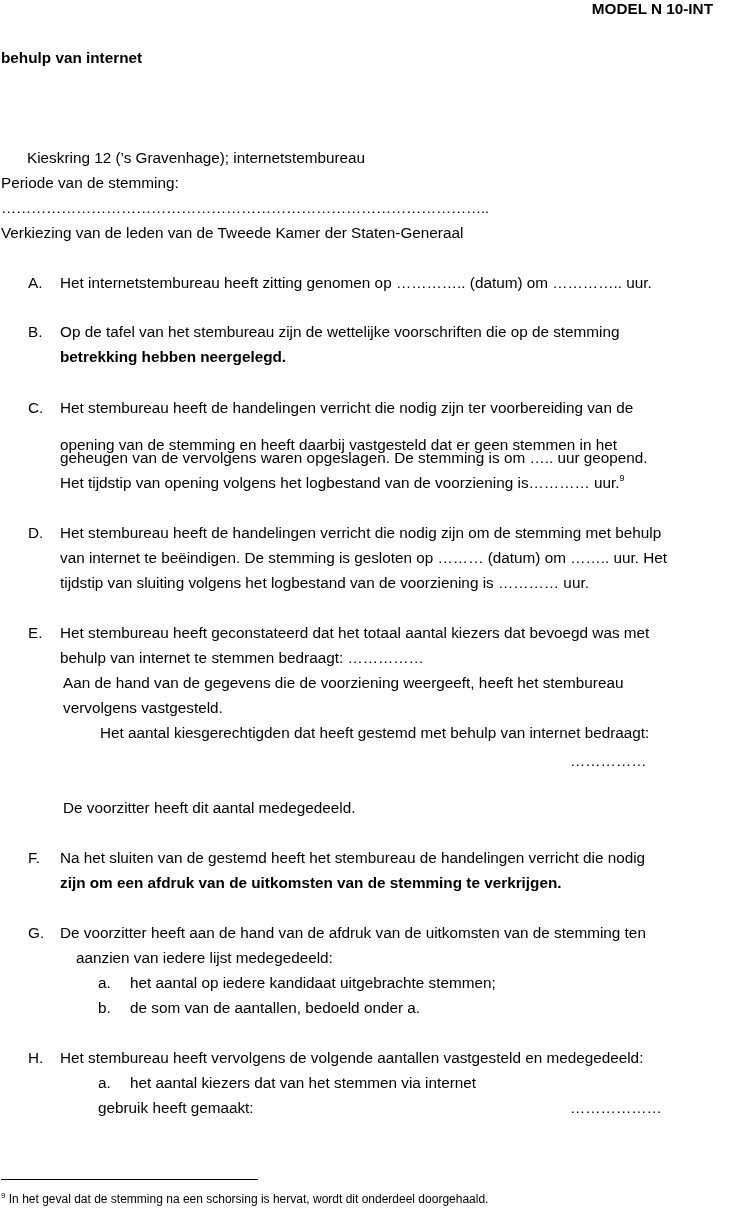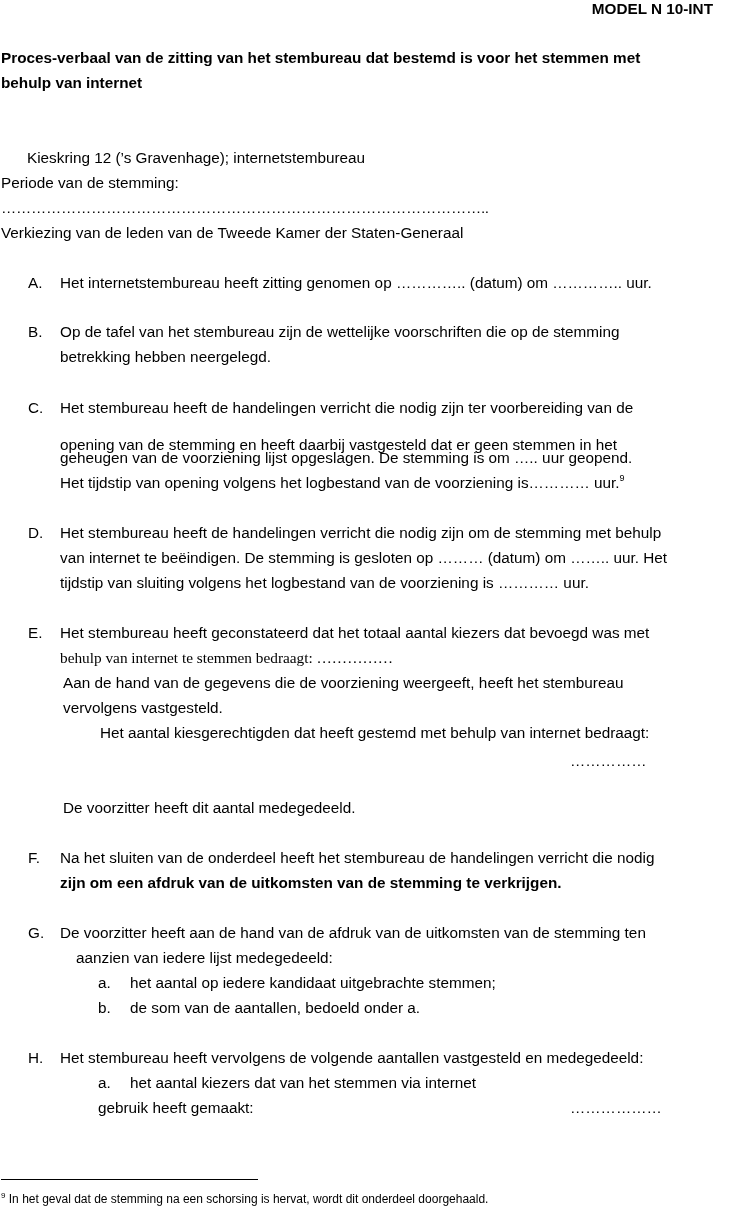--- a/index.html
+++ b/index.html
@@ -51,69 +51,68 @@
       white-space: nowrap;
     }
     .footnote sup { font-size: 8px; vertical-align: 5px; }
   </style>
 </head>
 <body>
 
 <div class="abs model">MODEL N 10-INT</div>
 
 <div class="abs title">
-  <div>Proces-verbaal van de zitting van het stembureau dat bestemd is voor het stemmen met</div>
   <div>behulp van internet</div>
 </div>
 
 <div class="abs meta" style="top:145px;padding-left:26px;">Kieskring 12 (’s Gravenhage); internetstembureau</div>
 <div class="abs meta" style="top:170px;">Periode van de stemming:</div>
 <div class="abs meta" style="top:195px; letter-spacing:-0.3px;">……………………………………………………………………………………..</div>
 <div class="abs meta" style="top:220px;">Verkiezing van de leden van de Tweede Kamer der Staten-Generaal</div>
 
 <div>
   <span class="item-letter" style="top:270px;">A.</span>
   <span class="item-text" style="top:270px;">Het internetstembureau heeft zitting genomen op ………….. (datum) om ………….. uur.</span>
 </div>
 
 <div>
   <span class="item-letter" style="top:319px;">B.</span>
   <span class="item-text" style="top:319px;">Op de tafel van het stembureau zijn de wettelijke voorschriften die op de stemming</span>
-  <span class="item-text" style="top:344px;">betrekking hebben neergelegd.</span>
+  <span class="item-text" style="top:344px;font-weight:bold;">betrekking hebben neergelegd.</span>
 </div>
 
 <div>
   <span class="item-letter" style="top:395px;">C.</span>
   <span class="item-text" style="top:395px;">Het stembureau heeft de handelingen verricht die nodig zijn ter voorbereiding van de</span>
   <span class="item-text" style="top:432px;">opening van de stemming en heeft daarbij vastgesteld dat er geen stemmen in het</span>
-  <span class="item-text" style="top:445px;">geheugen van de voorziening lijst opgeslagen. De stemming is om ….. uur geopend.</span>
+  <span class="item-text" style="top:445px;">geheugen van de vervolgens waren opgeslagen. De stemming is om ….. uur geopend.</span>
   <span class="item-text" style="top:470px;text-align:right;"><span>Het tijdstip van opening volgens het logbestand van de voorziening is………… uur.</span><sup>9</sup></span>
 </div>
 
 <div>
   <span class="item-letter" style="top:520px;">D.</span>
   <span class="item-text" style="top:520px;">Het stembureau heeft de handelingen verricht die nodig zijn om de stemming met behulp</span>
   <span class="item-text" style="top:545px;">van internet te beëindigen. De stemming is gesloten op ……… (datum) om …….. uur. Het</span>
   <span class="item-text" style="top:570px;">tijdstip van sluiting volgens het logbestand van de voorziening is ………… uur.</span>
 </div>
 
 <div>
   <span class="item-letter" style="top:620px;">E.</span>
   <span class="item-text" style="top:620px;">Het stembureau heeft geconstateerd dat het totaal aantal kiezers dat bevoegd was met</span>
-  <span class="item-text" style="top:645px;font-family:Liberation Serif, serif;">behulp van internet te stemmen bedraagt: ……………</span>
+  <span class="item-text" style="top:645px;">behulp van internet te stemmen bedraagt: ……………</span>
   <span class="item-text" style="top:670px; left:63px;">Aan de hand van de gegevens die de voorziening weergeeft, heeft het stembureau</span>
   <span class="item-text" style="top:695px; left:63px;">vervolgens vastgesteld.</span>
   <span class="item-text" style="top:720px; left:100px;">Het aantal kiesgerechtigden dat heeft gestemd met behulp van internet bedraagt:</span>
   <span class="item-text" style="top:748px; left:570px;">……………</span>
   <span class="item-text" style="top:795px; left:63px;">De voorzitter heeft dit aantal medegedeeld.</span>
 </div>
 
 <div>
   <span class="item-letter" style="top:845px;">F.</span>
-  <span class="item-text" style="top:845px;">Na het sluiten van de onderdeel heeft het stembureau de handelingen verricht die nodig</span>
+  <span class="item-text" style="top:845px;">Na het sluiten van de gestemd heeft het stembureau de handelingen verricht die nodig</span>
   <span class="item-text" style="top:870px;font-weight:bold;">zijn om een afdruk van de uitkomsten van de stemming te verkrijgen.</span>
 </div>
 
 <div>
   <span class="item-letter" style="top:920px;">G.</span>
   <span class="item-text" style="top:920px;">De voorzitter heeft aan de hand van de afdruk van de uitkomsten van de stemming ten</span>
   <span class="item-text" style="top:945px;margin-left:16px;">aanzien van iedere lijst medegedeeld:</span>
   <span class="sub-letter" style="top:970px;">a.</span>
   <span class="sub-text" style="top:970px;">het aantal op iedere kandidaat uitgebrachte stemmen;</span>
   <span class="sub-letter" style="top:995px;">b.</span>

